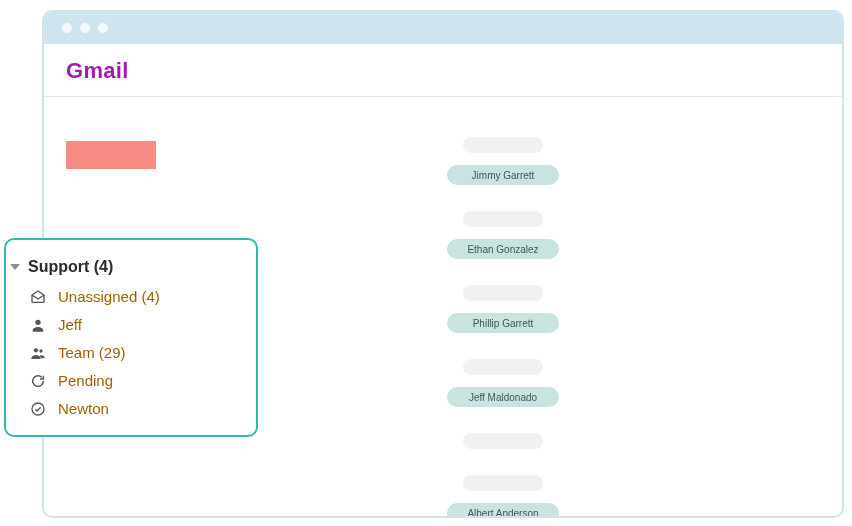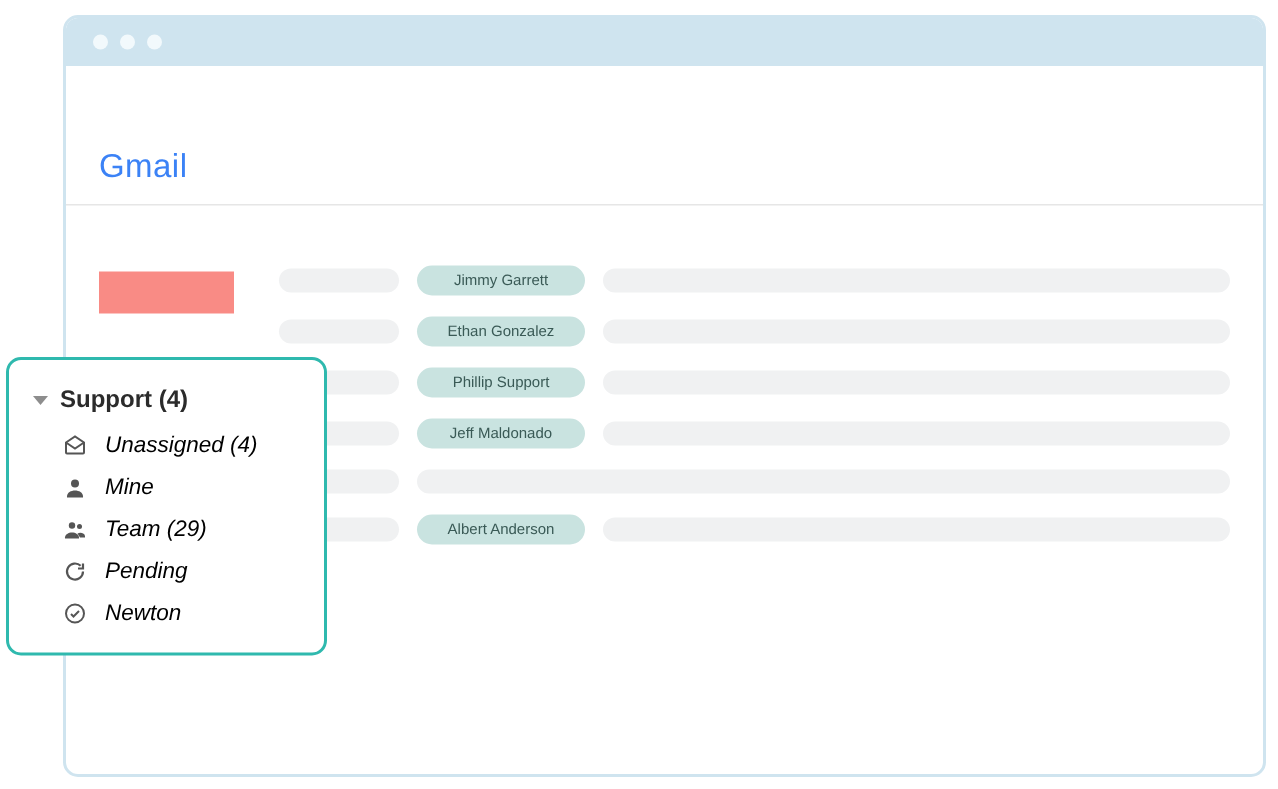--- a/index.html
+++ b/index.html
@@ -34,24 +34,23 @@
     height: 10px;
     border-radius: 50%;
     background: #f2f9fc;
   }
   .header {
     padding: 14px 22px 12px 22px;
     border-bottom: 1px solid #e6e6e6;
   }
   .header h1 {
     font-size: 22px;
-    font-weight: 400;
-    color: #3b82f6;
+    font-weight: 700;
+    color: #a21caf;
     letter-spacing: 0.3px;
-    margin-top: 40px;
   }
   .content {
     position: relative;
     padding: 40px 22px 22px 22px;
     display: flex;
     gap: 30px;
   }
   .redblock {
     width: 90px;
     height: 28px;
@@ -61,20 +60,21 @@
   .rows {
     flex: 1;
     display: flex;
     flex-direction: column;
     gap: 14px;
   }
   .row {
     display: flex;
     align-items: center;
     gap: 12px;
+    flex-direction: column;
   }
   .pill-grey-sm {
     width: 80px;
     height: 16px;
     background: #f0f1f2;
     border-radius: 12px;
   }
   .pill-name {
     min-width: 112px;
     height: 20px;
@@ -90,25 +90,25 @@
   .pill-grey-lg {
     flex: 1;
     height: 16px;
     background: #f0f1f2;
     border-radius: 12px;
   }
   .popup {
     position: absolute;
     left: 4px;
     top: 238px;
-    width: 214px;
+    width: 254px;
     background: #fff;
     border: 2px solid #2fb9ae;
     border-radius: 10px;
-    padding: 18px 16px 18px 16px;
+    padding: 18px 16px 18px 4px;
   }
   .popup-header {
     display: flex;
     align-items: center;
     gap: 8px;
     margin-bottom: 12px;
   }
   .caret {
     width: 0;
     height: 0;
@@ -126,22 +126,21 @@
     display: flex;
     flex-direction: column;
     gap: 11px;
     padding-left: 20px;
   }
   .popup-item {
     display: flex;
     align-items: center;
     gap: 12px;
     font-size: 15px;
-    color: #000000;
-    font-style: italic;
+    color: #a16207;
   }
   .icon {
     width: 16px;
     height: 16px;
     display: inline-flex;
     align-items: center;
     justify-content: center;
     color: #555;
   }
   .icon svg { width: 16px; height: 16px; }
@@ -167,21 +166,21 @@
         <div class="pill-name">Jimmy Garrett</div>
         <div class="pill-grey-lg"></div>
       </div>
       <div class="row">
         <div class="pill-grey-sm"></div>
         <div class="pill-name">Ethan Gonzalez</div>
         <div class="pill-grey-lg"></div>
       </div>
       <div class="row">
         <div class="pill-grey-sm"></div>
-        <div class="pill-name">Phillip Support</div>
+        <div class="pill-name">Phillip Garrett</div>
         <div class="pill-grey-lg"></div>
       </div>
       <div class="row">
         <div class="pill-grey-sm"></div>
         <div class="pill-name">Jeff Maldonado</div>
         <div class="pill-grey-lg"></div>
       </div>
       <div class="row">
         <div class="pill-grey-sm"></div>
         <div class="pill-grey-lg"></div>
@@ -211,21 +210,21 @@
       </span>
       <span>Unassigned (4)</span>
     </li>
     <li class="popup-item">
       <span class="icon">
         <svg viewBox="0 0 24 24" fill="currentColor">
           <circle cx="12" cy="8" r="4"></circle>
           <path d="M4 21c0-4 4-6 8-6s8 2 8 6v1H4v-1z"></path>
         </svg>
       </span>
-      <span>Mine</span>
+      <span>Jeff</span>
     </li>
     <li class="popup-item">
       <span class="icon">
         <svg viewBox="0 0 24 24" fill="currentColor">
           <circle cx="9" cy="8" r="3.2"></circle>
           <circle cx="16.5" cy="9" r="2.5"></circle>
           <path d="M2 20c0-3 3.5-5 7-5s7 2 7 5v1H2v-1z"></path>
           <path d="M14.5 16c1-0.5 2-0.7 2.7-0.7 2.5 0 4.8 1.3 4.8 3.7v1h-5"></path>
         </svg>
       </span>

